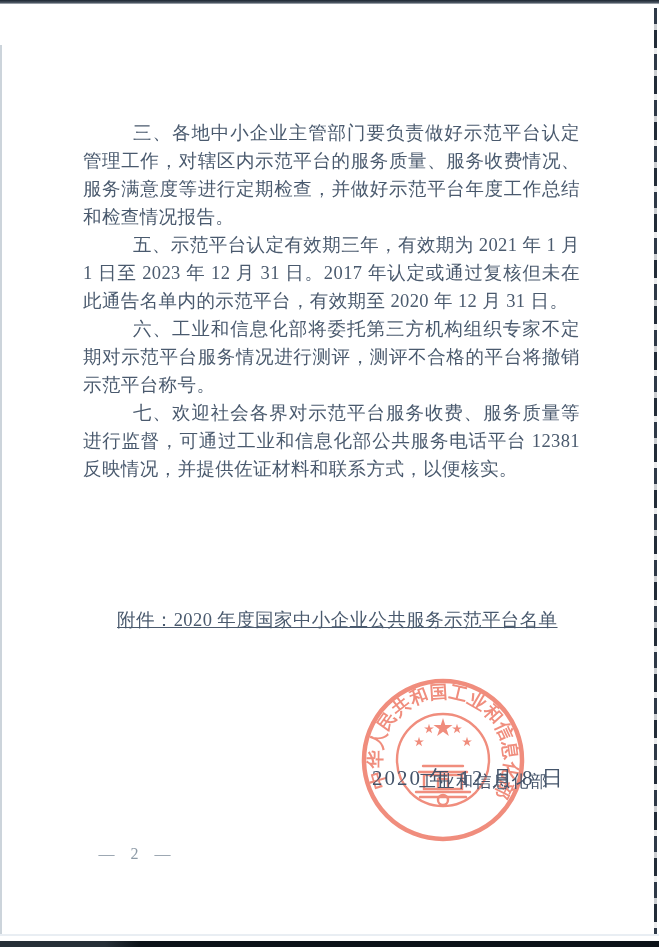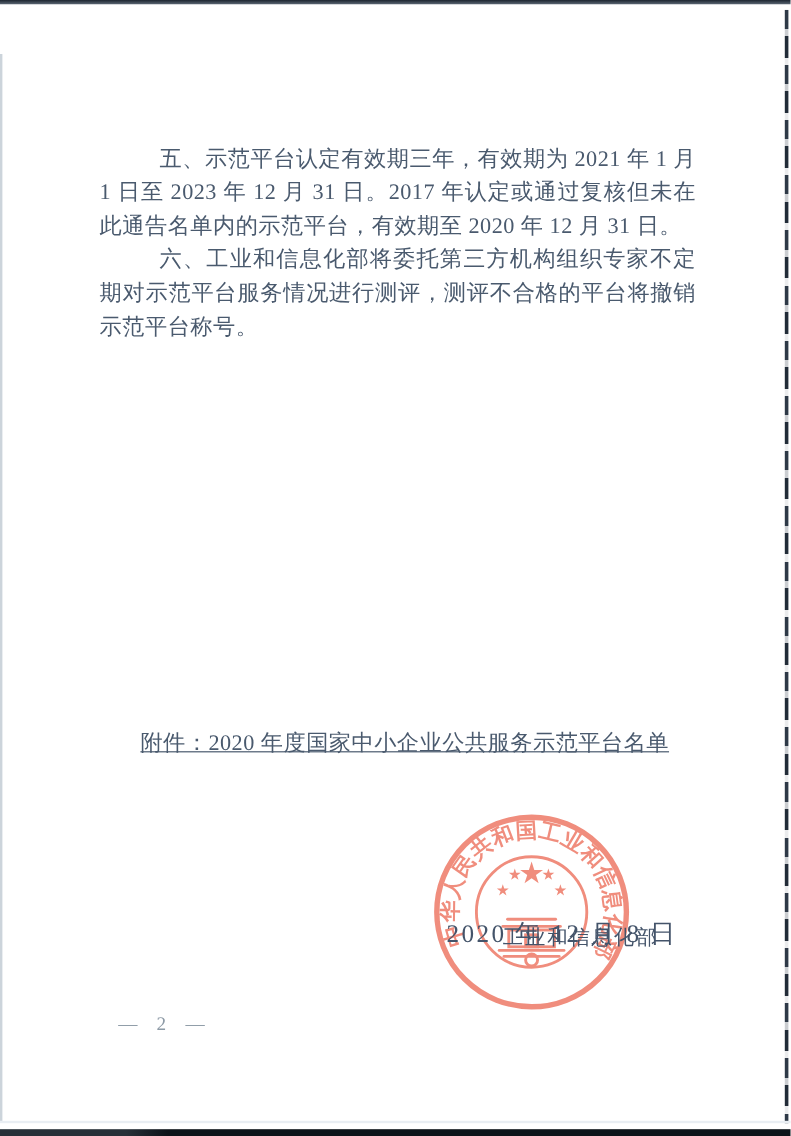--- a/index.html
+++ b/index.html
@@ -52,22 +52,24 @@
 
 <div class="scan">
 
   <div class="edge-top"></div>
   <div class="edge-left"></div>
   <div class="edge-right"></div>
   <div class="edge-bottom-light"></div>
   <div class="edge-bottom"></div>
 
   <div class="bodytext">
+    <p>三、各地中小企业主管部门要负责做好示范平台认定管理工作，对辖区内示范平台的服务质量、服务收费情况、服务满意度等进行定期检查，并做好示范平台年度工作总结和检查情况报告。</p>
     <p>五、示范平台认定有效期三年，有效期为 2021 年 1 月 1 日至 2023 年 12 月 31 日。2017 年认定或通过复核但未在此通告名单内的示范平台，有效期至 2020 年 12 月 31 日。</p>
     <p>六、工业和信息化部将委托第三方机构组织专家不定期对示范平台服务情况进行测评，测评不合格的平台将撤销示范平台称号。</p>
+    <p>七、欢迎社会各界对示范平台服务收费、服务质量等进行监督，可通过工业和信息化部公共服务电话平台 12381 反映情况，并提供佐证材料和联系方式，以便核实。</p>
   </div>
 
   <div class="attachment">附件：2020 年度国家中小企业公共服务示范平台名单</div>
 
   <div class="seal">
     <svg viewBox="0 0 164 164" xmlns="http://www.w3.org/2000/svg">
       <g stroke="#ee7e6c" fill="none" stroke-width="4.5">
         <circle cx="82" cy="82" r="79"></circle>
       </g>
       <path id="sealTextPath" d="M 25.8 108.2 A 62 62 0 1 1 132.8 117.6" fill="none"></path>

